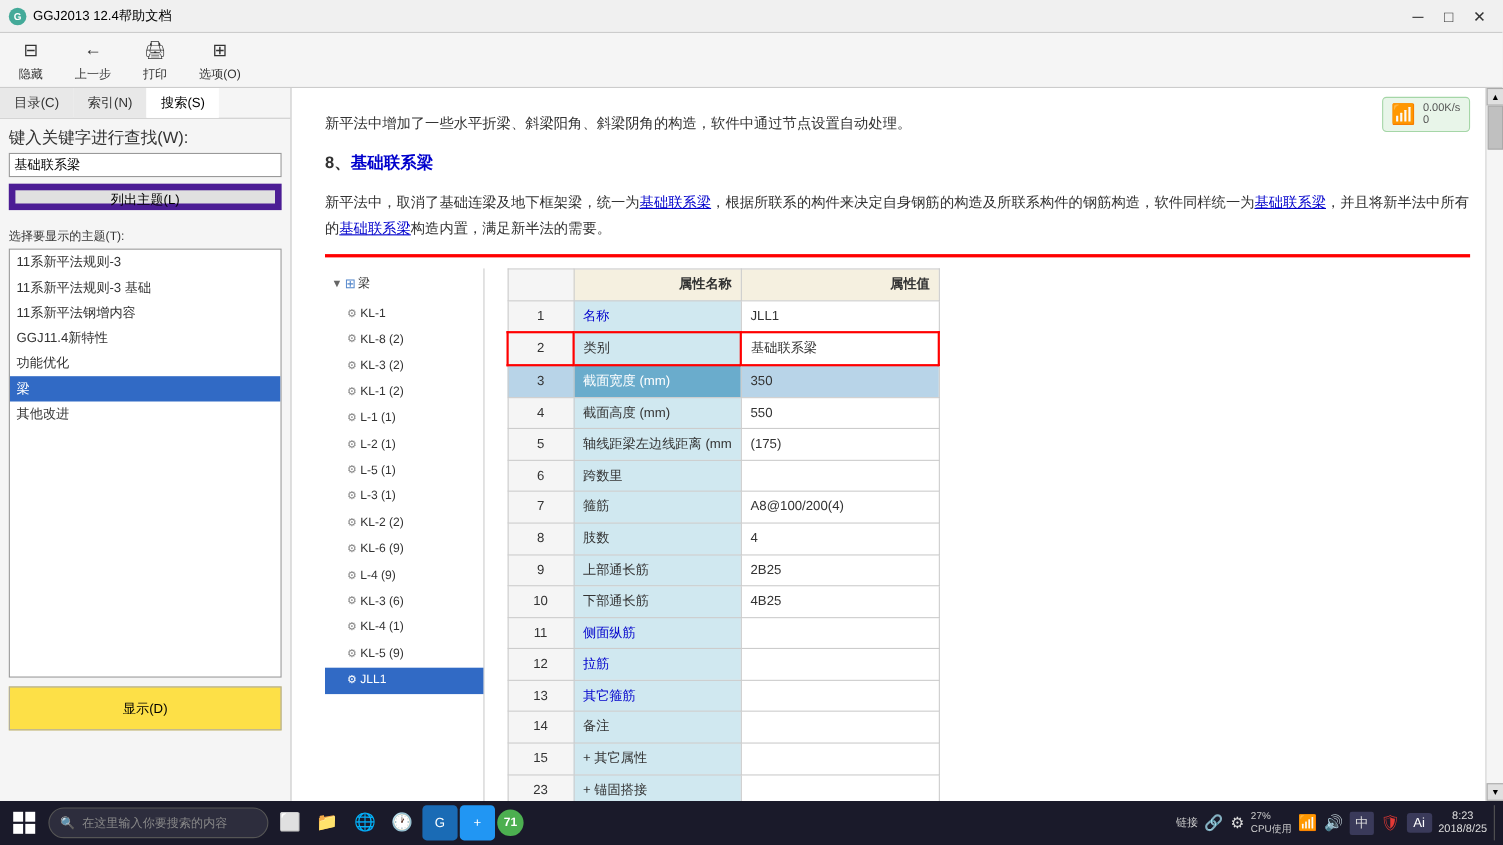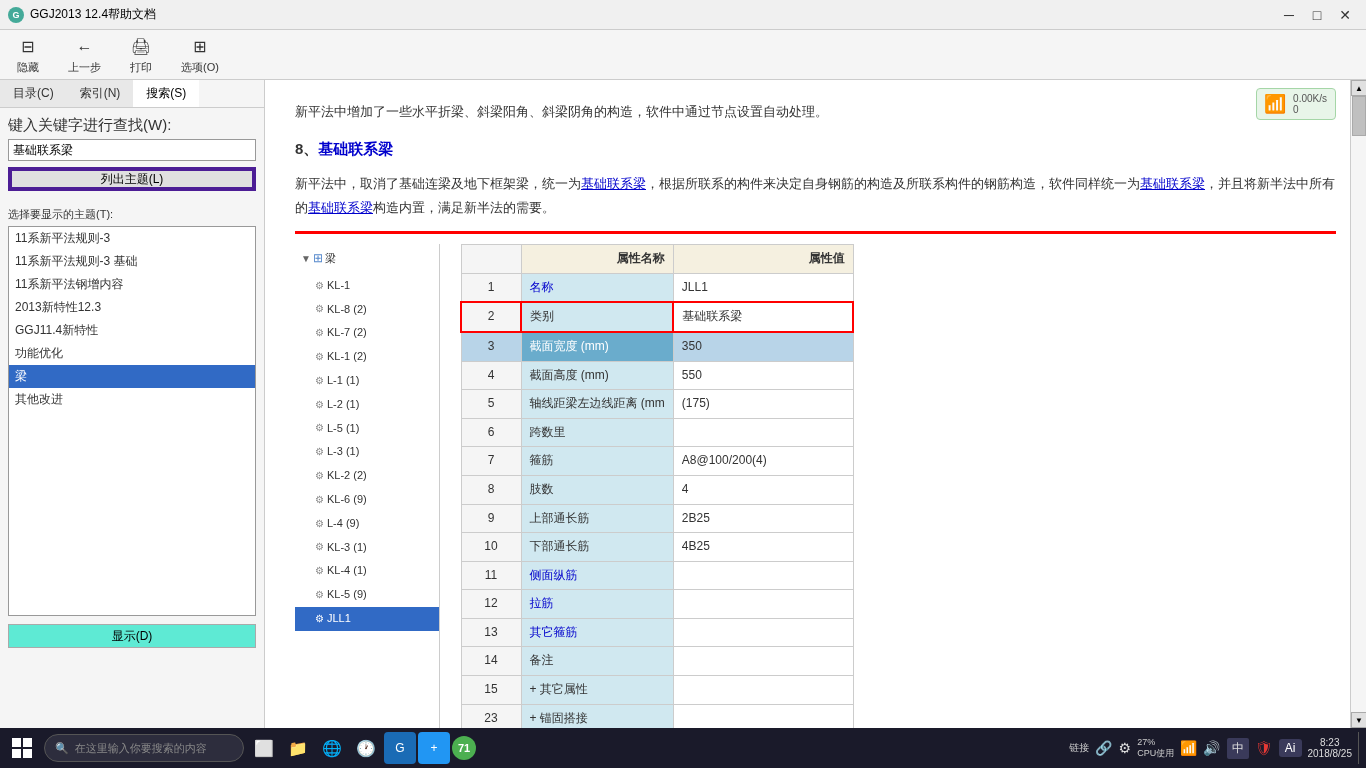--- a/index.html
+++ b/index.html
@@ -93,21 +93,21 @@
       border: 1px solid #999;
       padding: 2px 4px;
       font-size: 12px;
       background: white;
     }
     #list-btn {
       margin-top: 6px;
       width: 100%;
       height: 24px;
       background: #e0e0e0;
-      border: 4px solid #4c1d95;
+      border: 6px solid #4c1d95;
       cursor: pointer;
       font-size: 12px;
     }
 
     
     #theme-section {
       padding: 8px;
       flex: 1;
     }
     #theme-section label { font-size: 11px; color: #333; display: block; margin-bottom: 4px; }
@@ -122,22 +122,22 @@
       padding: 3px 6px;
       font-size: 12px;
       cursor: pointer;
       color: #333;
     }
     .theme-item.selected { background: #316ac5; color: white; }
 
     #show-btn {
       margin-top: 8px;
       width: 100%;
-      height: 24px;
-      background: #5eead4;
+      height: 40px;
+      background: #fde047;
       border: 1px solid #aaa;
       cursor: pointer;
       font-size: 12px;
     }
 
     
     #right-content {
       flex: 1;
       background: white;
       overflow-y: auto;
@@ -413,21 +413,20 @@
       <input id="search-input" type="text" class="search-input" value="基础联系梁" style="">
       <button class="list-btn" id="list-btn">列出主题(L)</button>
     </div>
     <div id="theme-section">
       <label>选择要显示的主题(T):</label>
       <div id="theme-list">
 
       <div class="theme-item">11系新平法规则-3</div>
           <div class="theme-item">11系新平法规则-3 基础</div>
           <div class="theme-item">11系新平法钢增内容</div>
-          <div class="theme-item">2013新特性12.3</div>
           <div class="theme-item">GGJ11.4新特性</div>
           <div class="theme-item">功能优化</div>
           <div class="theme-item selected">梁</div>
           <div class="theme-item">其他改进</div>
         </div>
       <button class="show-btn" id="show-btn">显示(D)</button>
     </div>
   </div>
 
   <div id="right-content">
@@ -469,21 +468,21 @@
           <div class="tree-node">
                 <span class="gear-icon">⚙</span>
                 <span>KL-1</span>
               </div>
               <div class="tree-node">
                 <span class="gear-icon">⚙</span>
                 <span>KL-8 (2)</span>
               </div>
               <div class="tree-node">
                 <span class="gear-icon">⚙</span>
-                <span>KL-7 (2)</span>
+                <span>KL-3 (2)</span>
               </div>
               <div class="tree-node">
                 <span class="gear-icon">⚙</span>
                 <span>KL-1 (2)</span>
               </div>
               <div class="tree-node">
                 <span class="gear-icon">⚙</span>
                 <span>L-1 (1)</span>
               </div>
               <div class="tree-node">
@@ -505,21 +504,21 @@
               <div class="tree-node">
                 <span class="gear-icon">⚙</span>
                 <span>KL-6 (9)</span>
               </div>
               <div class="tree-node">
                 <span class="gear-icon">⚙</span>
                 <span>L-4 (9)</span>
               </div>
               <div class="tree-node">
                 <span class="gear-icon">⚙</span>
-                <span>KL-3 (1)</span>
+                <span>KL-3 (6)</span>
               </div>
               <div class="tree-node">
                 <span class="gear-icon">⚙</span>
                 <span>KL-4 (1)</span>
               </div>
               <div class="tree-node">
                 <span class="gear-icon">⚙</span>
                 <span>KL-5 (9)</span>
               </div>
               <div class="tree-node selected">

